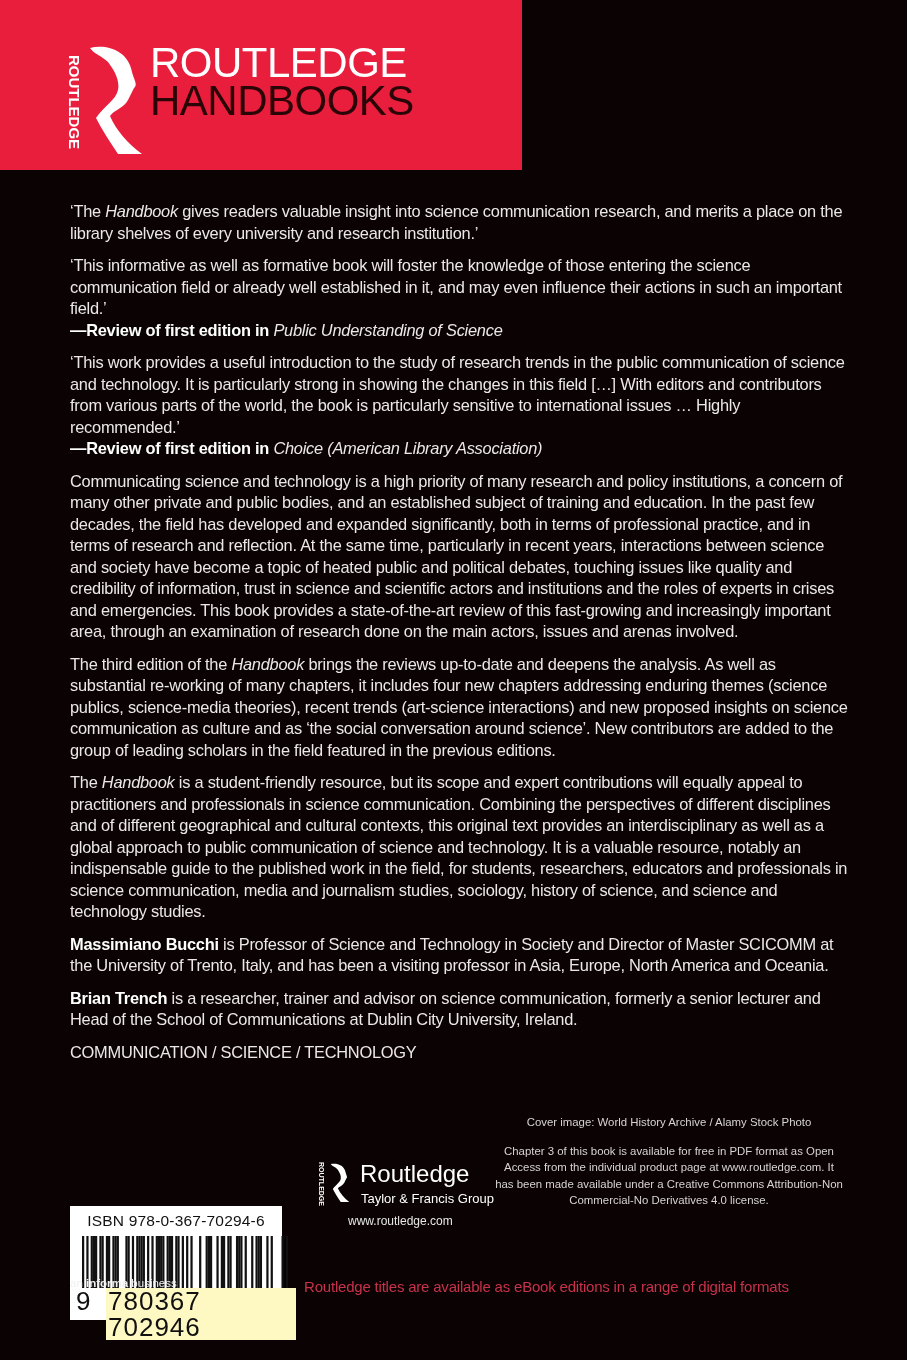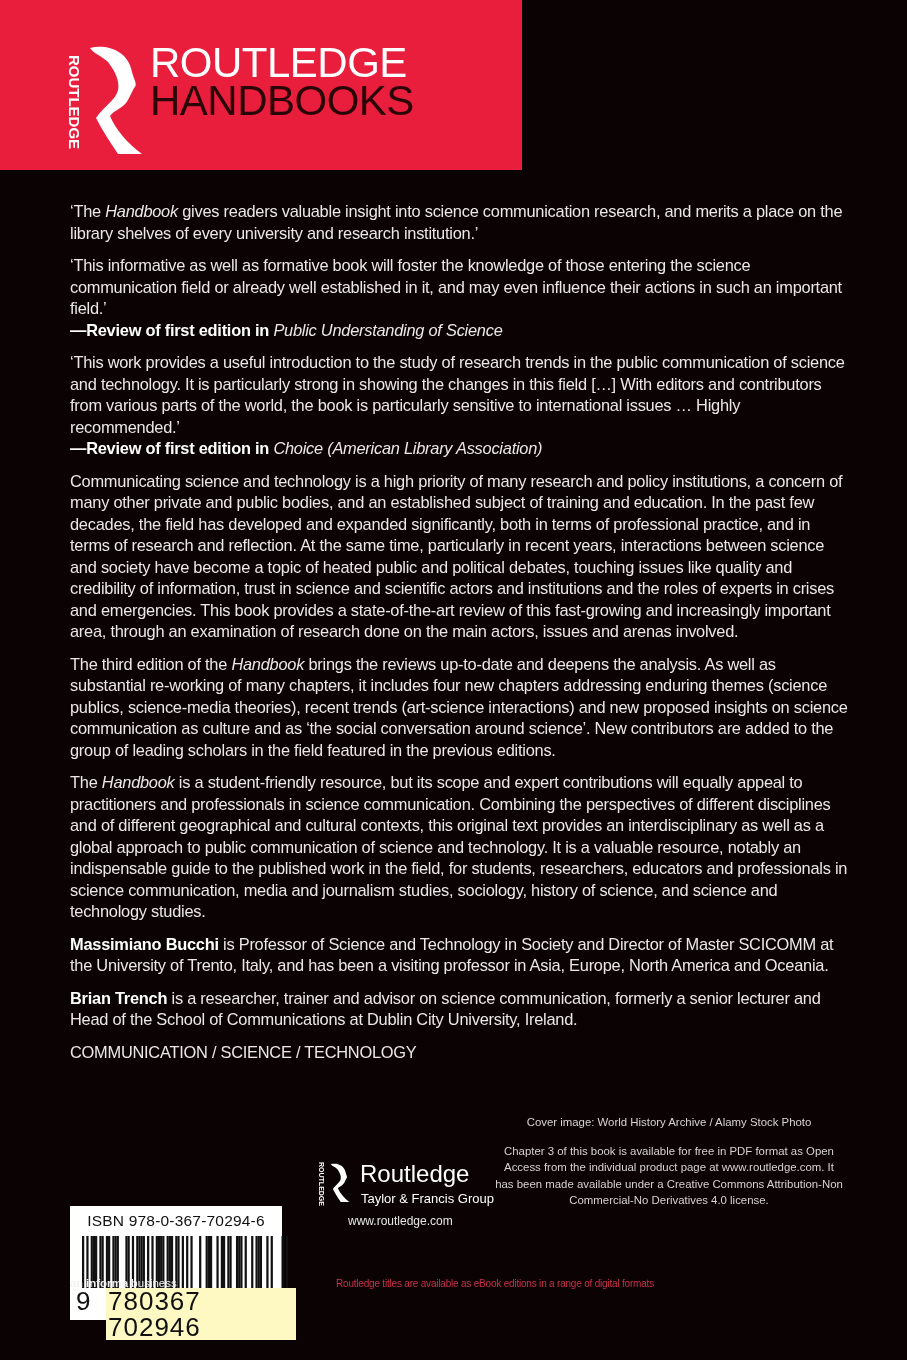--- a/index.html
+++ b/index.html
@@ -47,21 +47,21 @@
 
   .pub-logo { position:absolute; left:316px; top:1158px; width:30px; height:50px; }
   .pub-vert { position:absolute; left:316px; top:1160px; width:10px; height:48px; }
   .pub-vert span { position:absolute; left:50%; top:50%; transform:translate(-50%,-50%) rotate(90deg); font-size:7px; font-weight:bold; color:#fff; white-space:nowrap;}
   .pub-name { position:absolute; left:360px; top:1160px; font-size:24px; color:#fff; }
   .pub-group { position:absolute; left:361px; top:1191px; font-size:13px; color:#fff; }
   .pub-url { position:absolute; left:318px; top:1214px; font-size:12px; color:#e8e8e8;margin-left:30px; }
 
   .credits { position:absolute; right:63px; top:1114px; width:350px; text-align:center; font-size:11.4px; line-height:16.5px; color:#d8d4d4; }
   .credits p { margin:0 0 12px 0; }
-  .ebook { position:absolute; left:336px; top:1278px; font-size:10px; color:#c8324a; letter-spacing:-0.2px; }
+  .ebook { position:absolute; left:304px; top:1278px; font-size:15px; color:#c8324a; letter-spacing:-0.2px; }
 </style>
 </head>
 <body>
 
 <div class="header">
   <div class="logo-vert">
     <span>ROUTLEDGE</span>
   </div>
   <svg class="logo-r" viewBox="0 0 56 110">
     <path d="M2 2 C18 -2 40 4 44 26 C46 34 50 38 46 42 C44 46 42 50 40 54 C36 62 26 64 22 70 C28 84 40 98 54 108 L30 108 C22 96 14 84 8 72 C16 60 28 54 30 44 C32 34 26 24 20 16 C14 10 6 8 2 2 Z" fill="#ffffff"></path>

